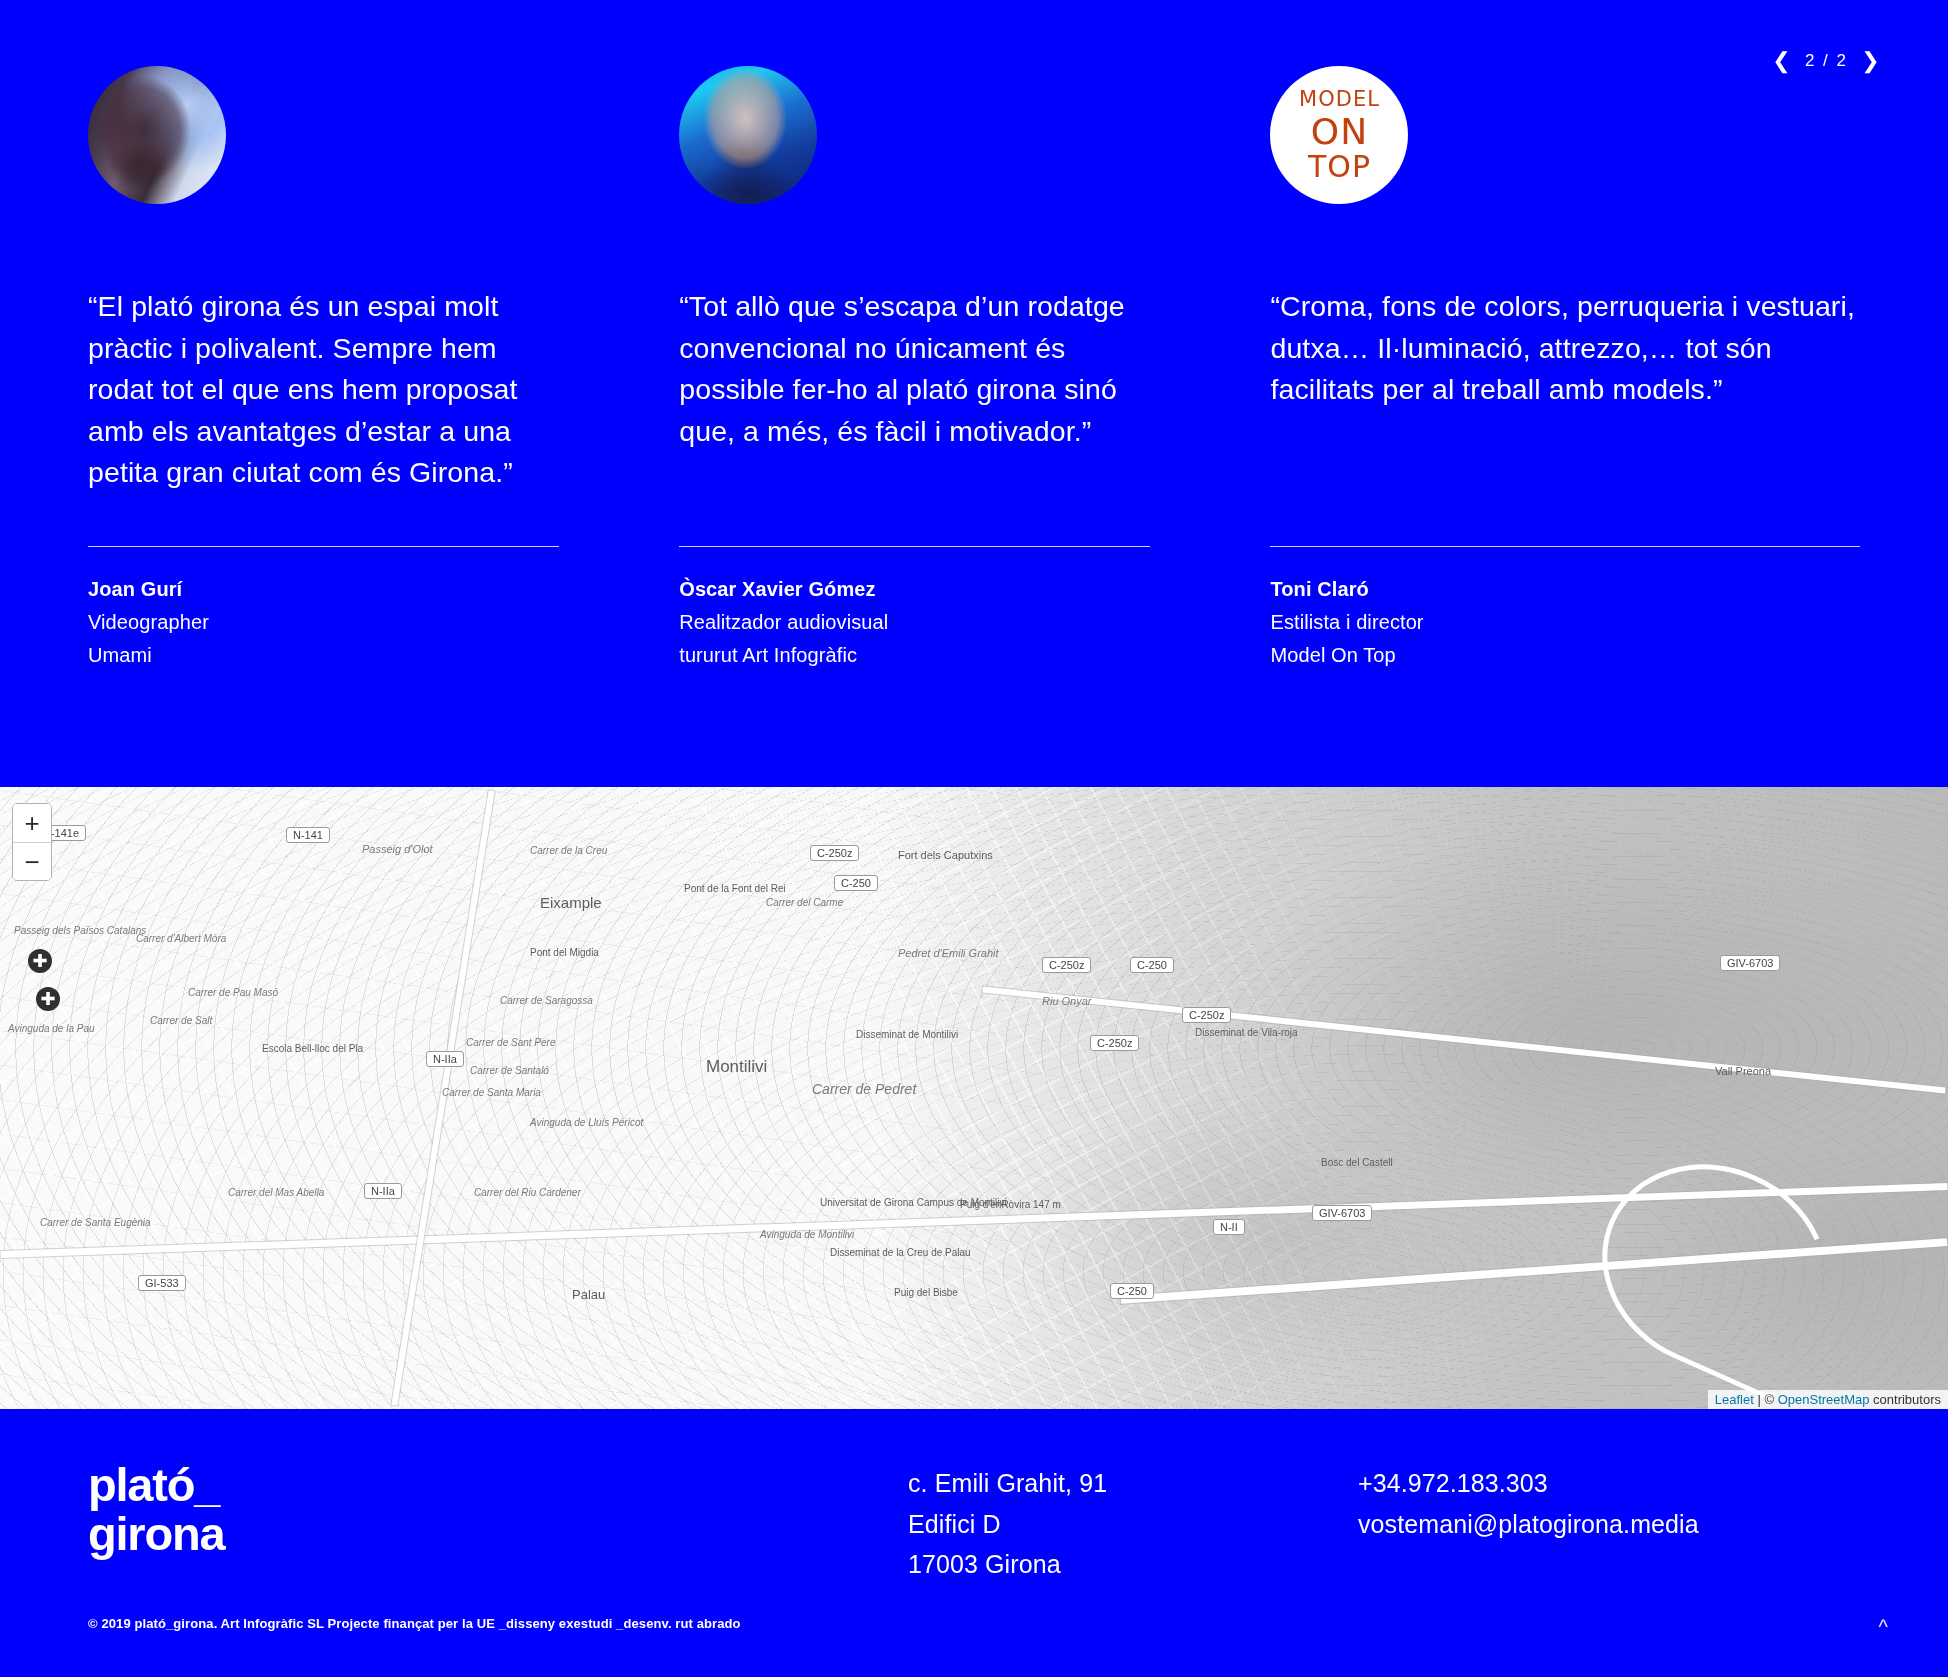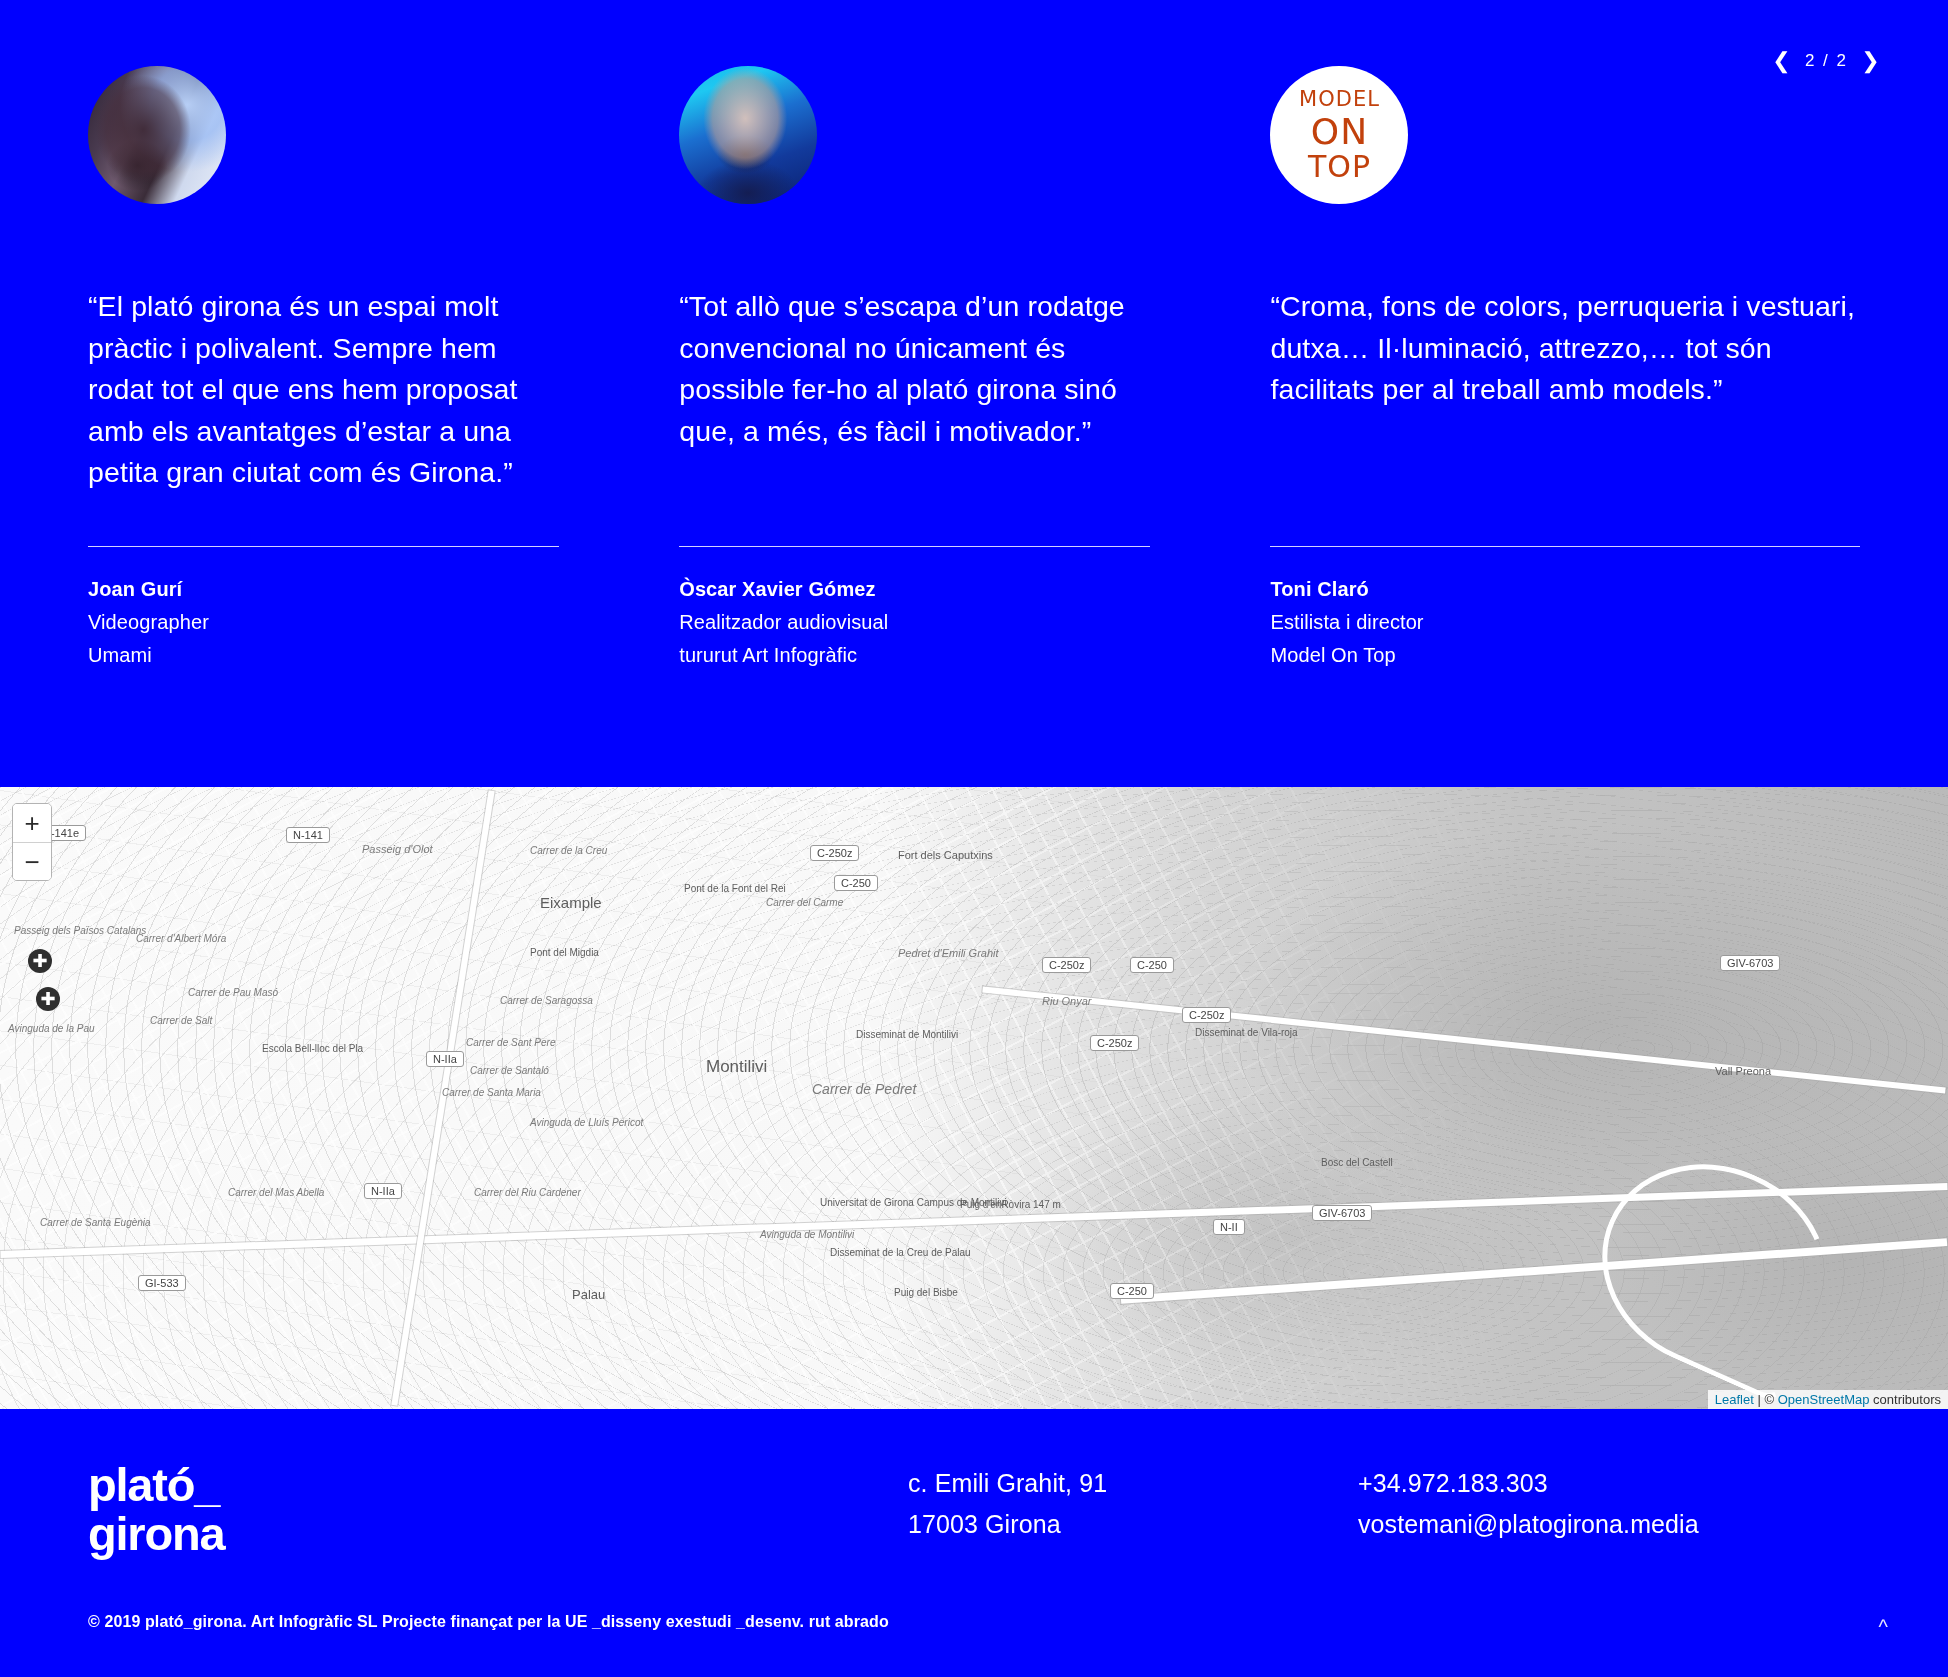--- a/index.html
+++ b/index.html
@@ -269,21 +269,21 @@
     line-height: 1.62;
     letter-spacing: 0.1px;
   }
   .footer-col.addr { width: 450px; padding-top: 2px; }
   .footer-col.contact { padding-top: 2px; }
 
   .copyright {
     position: absolute;
     left: 88px; bottom: 46px;
     color: #ffffff;
-    font-size: 16px;
+    font-size: 13px;
     font-weight: 700;
     letter-spacing: 0.1px;
   }
   .back-to-top {
     position: absolute;
     right: 60px; bottom: 38px;
     color: #ffffff;
     font-size: 20px;
     cursor: pointer;
     opacity: 0.9;
@@ -423,20 +423,21 @@
   </section>
 
   <footer class="footer">
     <div class="footer-logo">
       <div>plató_</div>
       <div>girona</div>
     </div>
 
     <div class="footer-col addr">
       <div>c. Emili Grahit, 91</div>
+      <div>Edifici D</div>
       <div>17003 Girona</div>
     </div>
 
     <div class="footer-col contact">
       <div>+34.972.183.303</div>
       <div>vostemani@platogirona.media</div>
     </div>
 
     <div class="copyright">© 2019 plató_girona. Art Infogràfic SL Projecte finançat per la UE _disseny exestudi _desenv. rut abrado</div>
     <div class="back-to-top">^</div>

